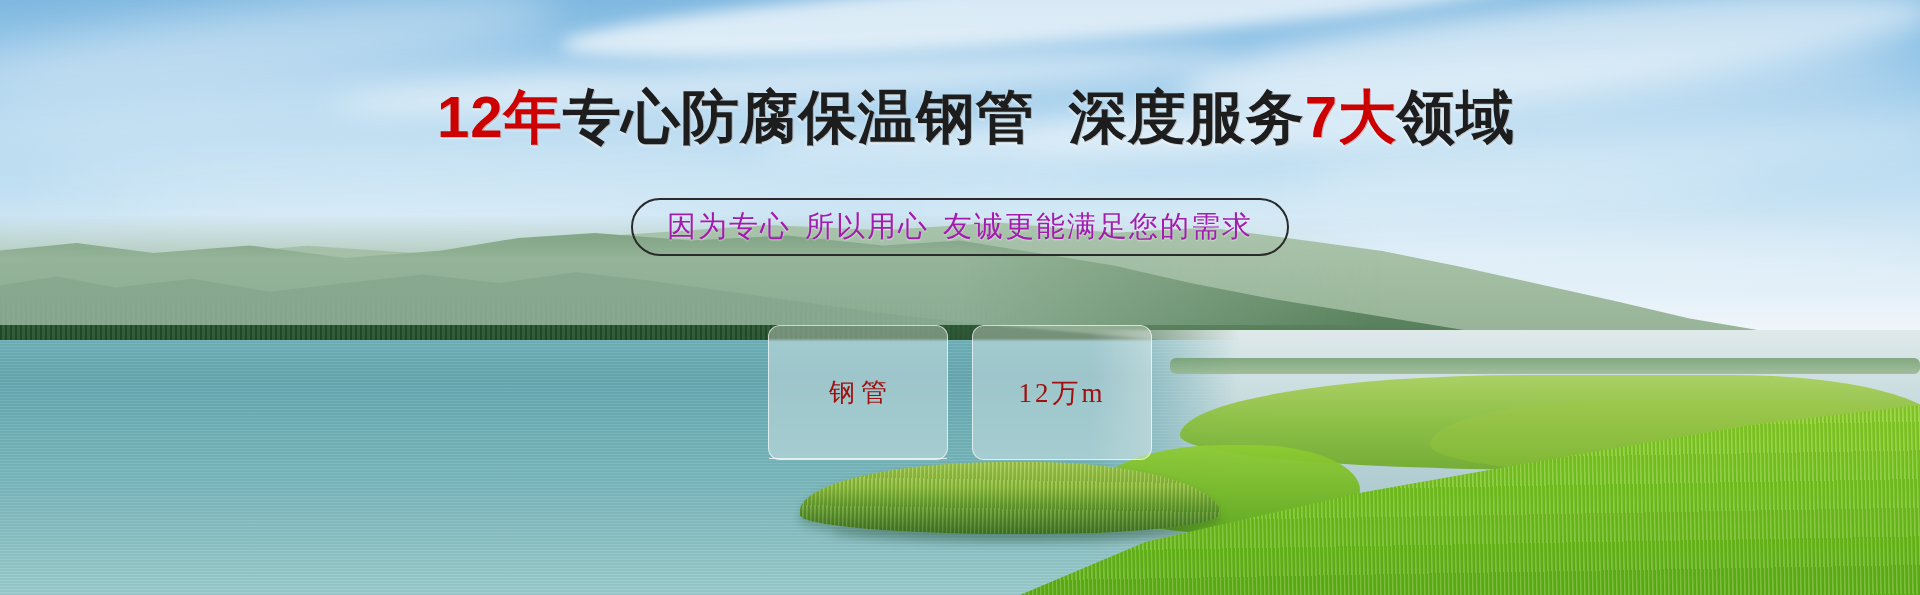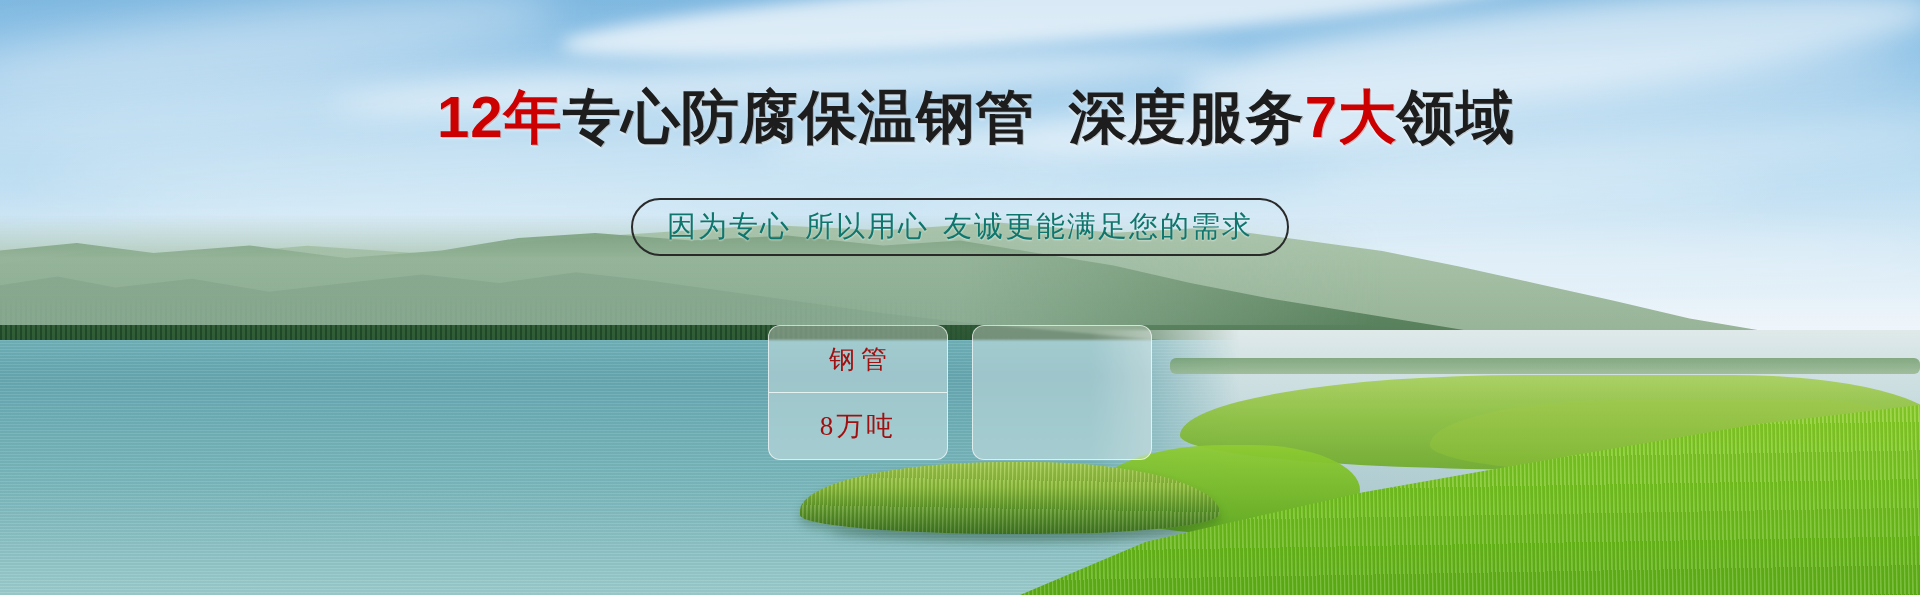--- a/index.html
+++ b/index.html
@@ -86,21 +86,21 @@
   }
   .headline .gap { display:inline-block; width:34px; }
 
   
   .pill-wrap { position:absolute; left:0; top:198px; width:1920px; text-align:center; }
   .pill {
     display:inline-block;
     border:2px solid #2a2a2a;
     border-radius:32px;
     padding:9px 34px 11px;
-    font-size:29px; line-height:34px; color:#0f766e;
+    font-size:29px; line-height:34px; color:#a21caf;
     letter-spacing:2px;
     white-space:nowrap;
     background:transparent;
     text-shadow:0 1px 2px rgba(255,255,255,0.5);
   }
   .pill .sp { display:inline-block; width:14px; }
 
   
   .cards {
     position:absolute; left:0; top:325px; width:1920px;
@@ -261,24 +261,24 @@
   <div class="pill-wrap">
     <div class="pill">
       <span>因为专心</span><span class="sp"></span><span>所以用心</span><span class="sp"></span><span>友诚更能满足您的需求</span>
     </div>
   </div>
 
   <div class="cards">
 
     <div class="card">
       <div class="card-top">钢管</div>
+    </div>
+
+
+    <div class="card">
       <div class="card-bottom">
-          <span>8万吨</span>
+          <span>12万m</span>
         </div>
     </div>
 
-
-    <div class="card">
-    </div>
-
   </div>
 
 </div>
 
 </body></html>

